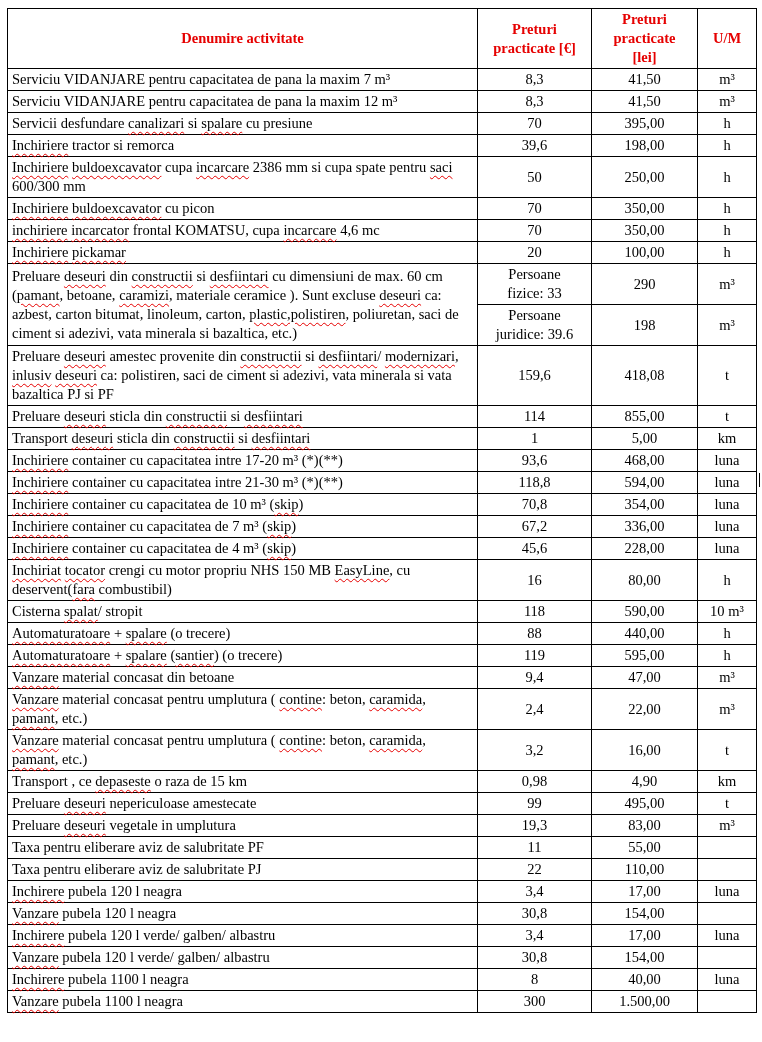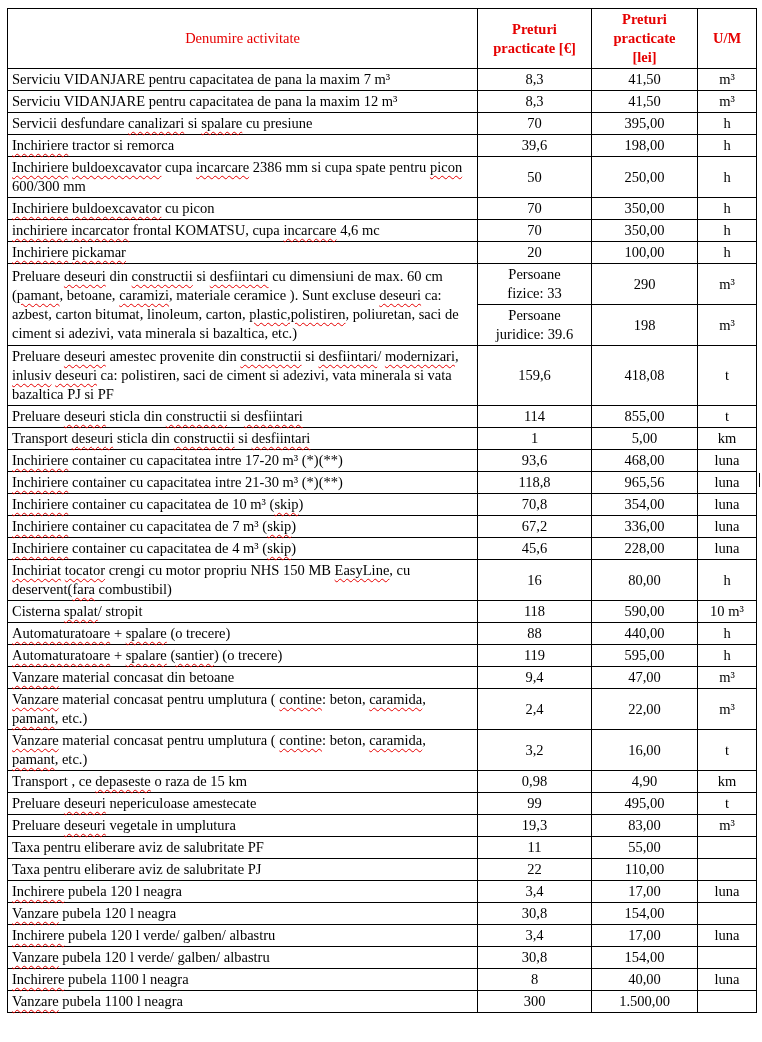--- a/index.html
+++ b/index.html
@@ -3,21 +3,21 @@
 <meta charset="utf-8">
 <style>
   html, body { margin:0; padding:0; background:#ffffff; }
   body { width:762px; height:1042px; position:relative; overflow:hidden;
          font-family:"Liberation Serif","DejaVu Serif",serif; color:#000; }
   table.prices { position:absolute; left:7px; top:8px; border-collapse:collapse;
          table-layout:fixed; width:749px; }
   table.prices td, table.prices th { border:1px solid #000; padding:0 4px; vertical-align:middle;
          font-size:14.5px; line-height:19px; }
   th { color:#e60000; font-weight:bold; text-align:center; height:59px; font-size:14.5px; }
-  th.c1 { font-weight:normal; }
+  th.c1 { font-weight:bold; }
   td.desc { text-align:left; padding-left:5px;margin-left:8px; }
   td.num, td.um { text-align:center; }
   tr.h1 td { height:21px; }
   tr.h2 td { height:40px; }
   tr.h3 td { height:59px; }
   tr.hsplit td { height:40px; }
   .sp { text-decoration:underline wavy #e60000; text-decoration-thickness:1px; text-underline-offset:3px; }
   .cursor { position:absolute; left:759px; top:473px; width:1px; height:14px; background:#000; }
 </style>
 </head>
@@ -64,21 +64,21 @@
         <td class="num">395,00</td>
         <td class="um">h</td>
       </tr>
       <tr class="h1">
         <td class="desc"><span class="sp">Inchiriere</span><span>  tractor si remorca</span></td>
         <td class="num">39,6</td>
         <td class="num">198,00</td>
         <td class="um">h</td>
       </tr>
       <tr class="h2">
-        <td class="desc"><span class="sp">Inchiriere</span><span>  </span><span class="sp">buldoexcavator</span><span> cupa </span><span class="sp">incarcare</span><span> 2386 mm si cupa spate pentru </span><span class="sp">picon</span><span> 600/300 mm</span></td>
+        <td class="desc"><span class="sp">Inchiriere</span><span>  </span><span class="sp">buldoexcavator</span><span> cupa </span><span class="sp">incarcare</span><span> 2386 mm si cupa spate pentru </span><span class="sp">saci</span><span> 600/300 mm</span></td>
         <td class="num">50</td>
         <td class="num">250,00</td>
         <td class="um">h</td>
       </tr>
       <tr class="h1">
         <td class="desc"><span class="sp">Inchiriere</span><span>  </span><span class="sp">buldoexcavator</span><span> cu picon</span></td>
         <td class="num">70</td>
         <td class="num">350,00</td>
         <td class="um">h</td>
       </tr>
@@ -125,21 +125,21 @@
       </tr>
       <tr class="h1">
         <td class="desc"><span class="sp">Inchiriere</span><span>  container cu capacitatea intre 17-20 m³ (*)(**)</span></td>
         <td class="num">93,6</td>
         <td class="num">468,00</td>
         <td class="um">luna</td>
       </tr>
       <tr class="h1">
         <td class="desc"><span class="sp">Inchiriere</span><span>  container cu capacitatea intre 21-30 m³ (*)(**)</span></td>
         <td class="num">118,8</td>
-        <td class="num">965,56</td>
+        <td class="num">594,00</td>
         <td class="um">luna</td>
       </tr>
       <tr class="h1">
         <td class="desc"><span class="sp">Inchiriere</span><span>  container cu capacitatea de 10 m³ (</span><span class="sp">skip</span><span>)</span></td>
         <td class="num">70,8</td>
         <td class="num">354,00</td>
         <td class="um">luna</td>
       </tr>
       <tr class="h1">
         <td class="desc"><span class="sp">Inchiriere</span><span>  container cu capacitatea de 7 m³ (</span><span class="sp">skip</span><span>)</span></td>

